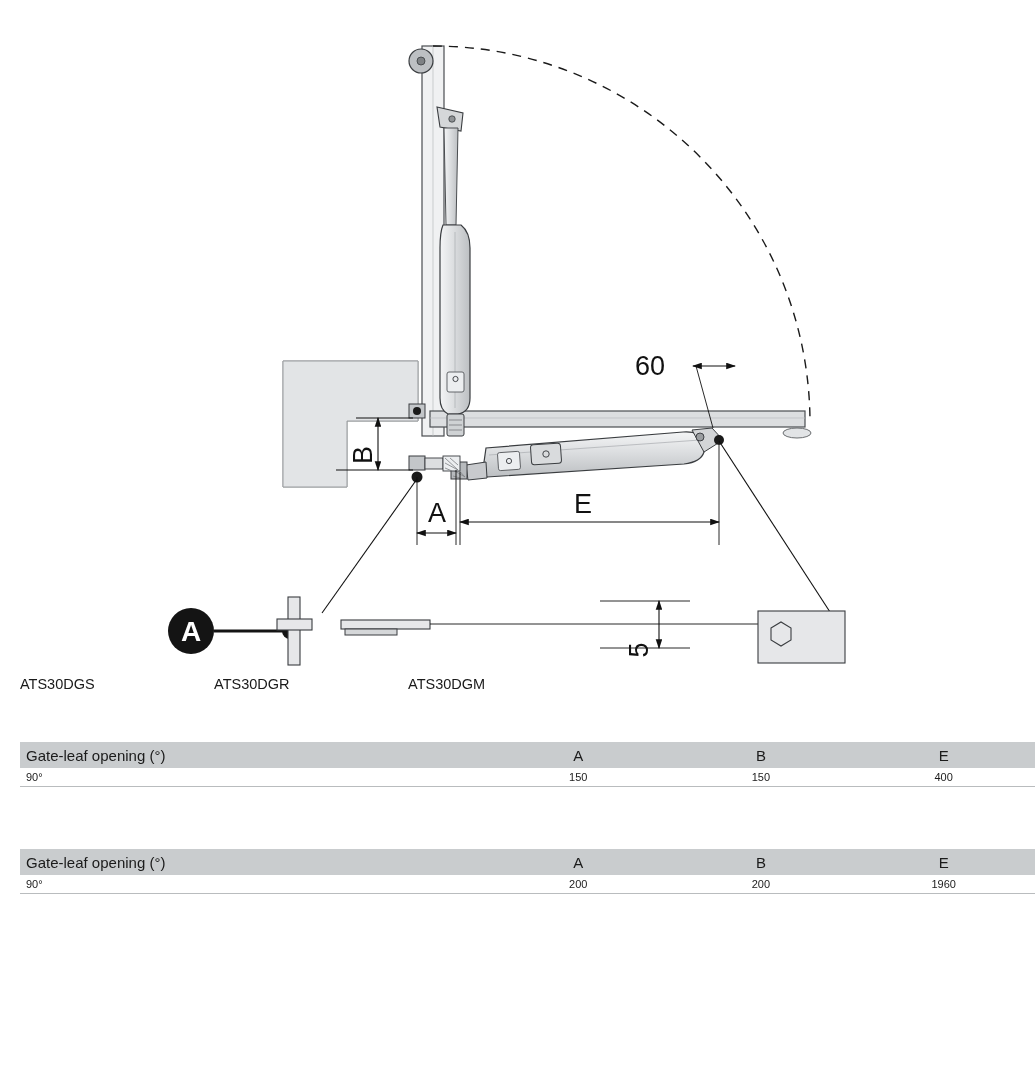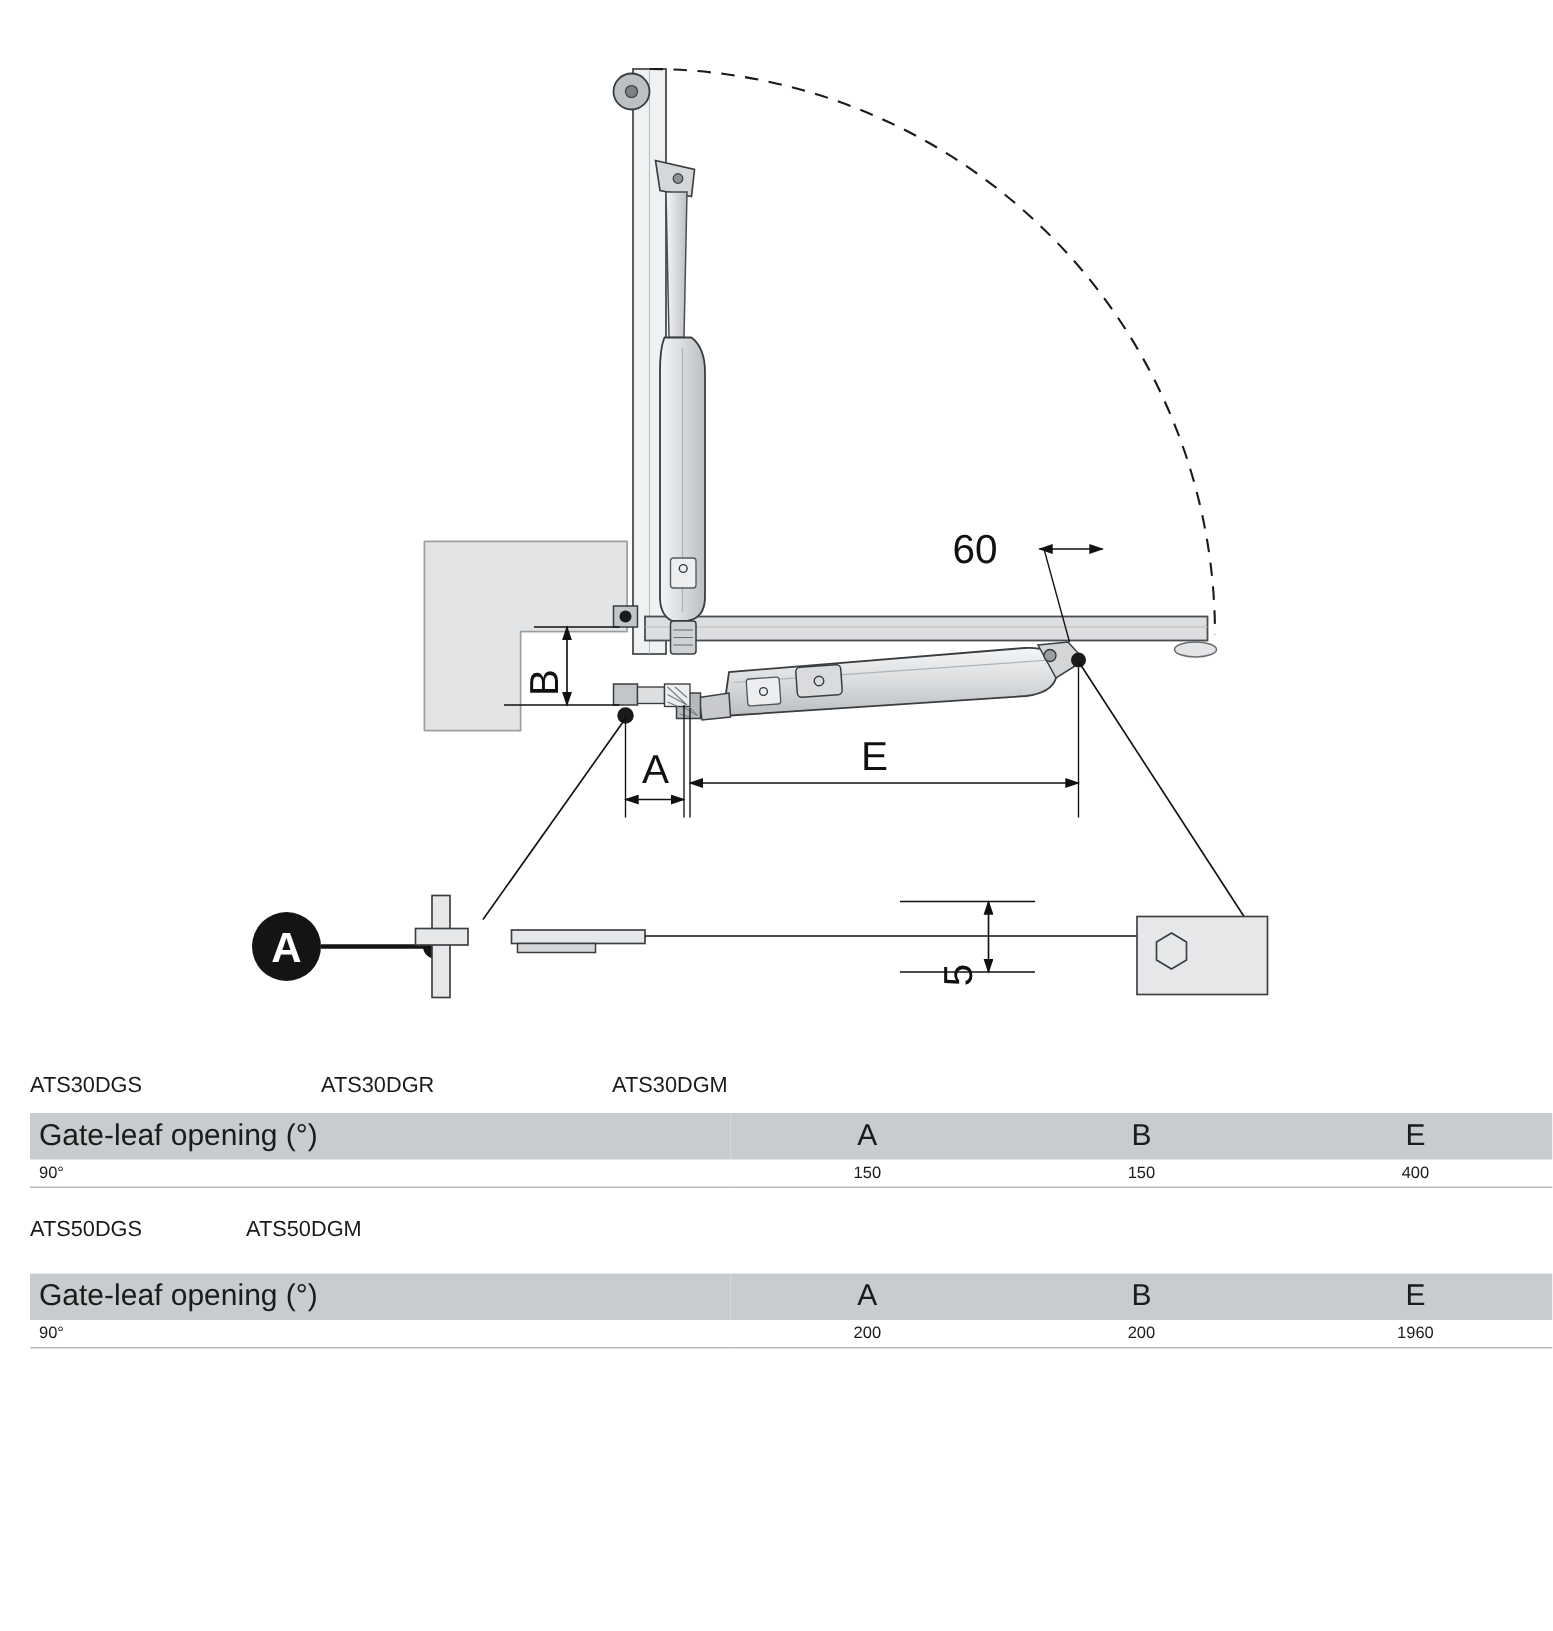--- a/index.html
+++ b/index.html
@@ -49,42 +49,42 @@
     left: 20px;
     width: 1000px;
     height: 20px;
     font-size: 14.5px;
     color: #1a1a1a;
     white-space: nowrap;
   }
   .model-row span {
     display: inline-block;
   }
-  .models-1 { top: 716px; }
+  .models-1 { top: 676px; }
   .models-2 { top: 812px; }
   .m-col-1 { width: 190px; }
   .m-col-2 { width: 190px; }
   .m-col-3 { width: 190px; }
   .models-2 .m-col-1 { width: 140px; }
 
   
   .spec-table {
     position: absolute;
     left: 20px;
     width: 1015px;
     border-collapse: collapse;
     font-size: 14px;
   }
   .table-1 { top: 742px; }
   .table-2 { top: 849px; }
   .spec-table thead th {
     background: #c9ccce;
     color: #1b1b1b;
     font-weight: normal;
-    font-size: 20px;
+    font-size: 15px;
     padding: 4px 6px;
     text-align: center;
     border: none;
     height: 18px;
   }
   .spec-table thead th.first {
     text-align: left;
     padding-left: 6px;
   }
   .spec-table tbody td {
@@ -272,24 +272,20 @@
     <tbody>
       <tr>
         <td class="first">90°</td>
         <td>150</td>
         <td>150</td>
         <td>400</td>
       </tr>
     </tbody>
   </table>
 
-  <div class="model-row models-2">
-    <span class="m-col-1">ATS50DGS</span>
-    <span class="m-col-2">ATS50DGM</span>
-  </div>
 
   <table class="spec-table table-2">
     <thead>
       <tr>
         <th class="first col-label">Gate-leaf opening (°)</th>
         <th class="col-val">A</th>
         <th class="col-val">B</th>
         <th class="col-val">E</th>
       </tr>
     </thead>

